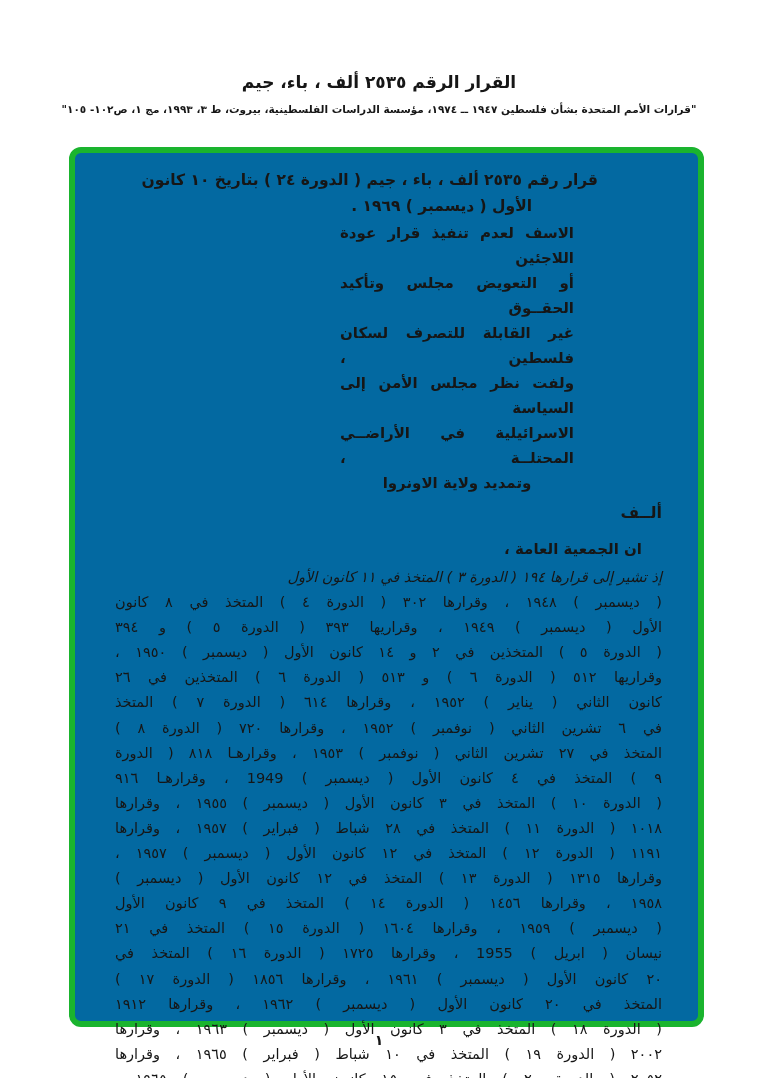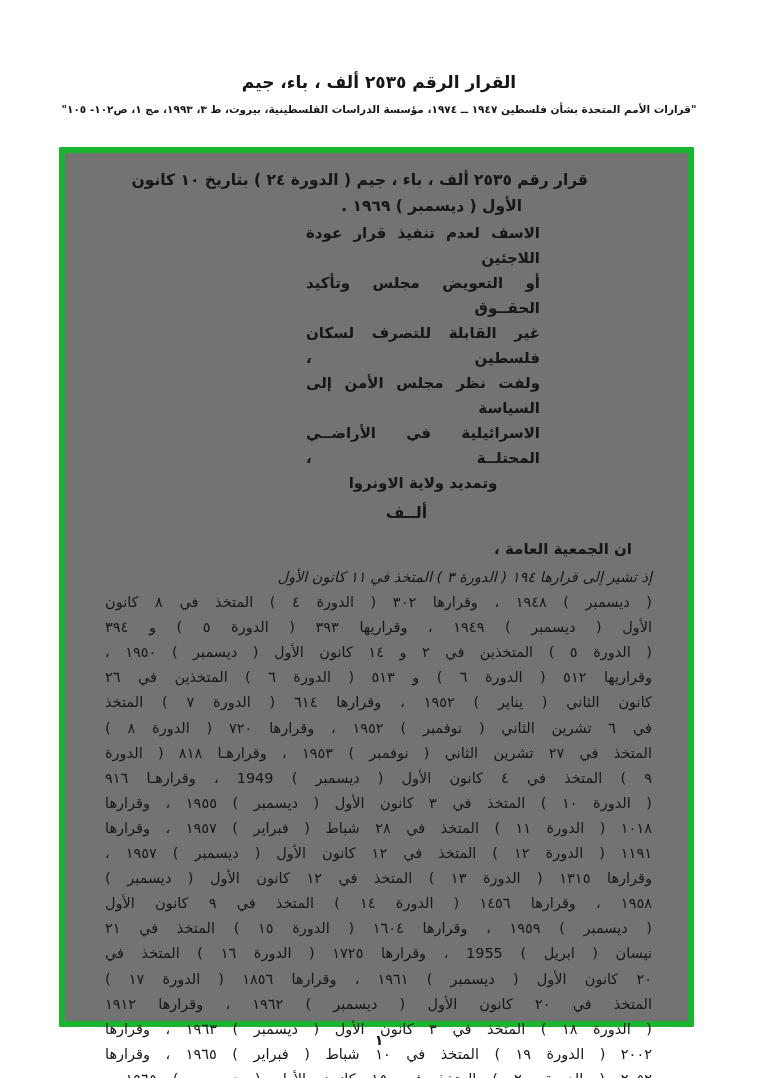--- a/index.html
+++ b/index.html
@@ -9,40 +9,40 @@
   }
   .doc-title{
     position:absolute;top:72px;left:0;right:0;text-align:center;
     direction:rtl;font-size:17px;font-weight:bold;letter-spacing:0.5px;
   }
   .doc-source{
     position:absolute;top:103px;left:0;right:0;text-align:center;
     direction:rtl;font-size:10.5px;font-weight:bold;white-space:nowrap;
   }
   .green-box{
-    position:absolute;left:59px;top:147px;width:623px;height:868px;
-    border:6px solid #1ab42e;border-radius:1px;background:#737373;
+    position:absolute;left:69px;top:147px;width:623px;height:868px;
+    border:6px solid #1ab42e;border-radius:12px;background:#0369a1;
   }
   .content{direction:rtl;padding:14px 36px 0 40px;}
   
   .res-heading > div{
     font-size:15.5px;font-weight:bold;line-height:26px;text-align:right;
   }
   .res-heading > div:nth-child(1){margin-left:0;margin-right:64px;}
   .res-heading > div:nth-child(2){margin-right:130px;}
   
-  .subject{width:234px;margin:2px 112px 0 auto;}
+  .subject{width:234px;margin:2px 88px 0 auto;}
   .subject > div{
     font-size:15px;font-weight:bold;line-height:25px;
     text-align:justify;text-align-last:justify;
   }
   .subject > div:last-child{text-align:center;text-align-last:center;}
   
   .section-heading{
-    margin-top:5px;line-height:24px;text-align:center;padding-left:56px;
+    margin-top:5px;line-height:24px;text-align:right;padding-left:56px;
     font-size:16px;font-weight:bold;
   }
   
   .assembly{
     margin-top:12px;margin-left:0;margin-right:20px;line-height:25px;
     text-align:right;font-size:15px;font-weight:bold;
   }
   
   .para{margin-top:3px;}
   .para > div{

